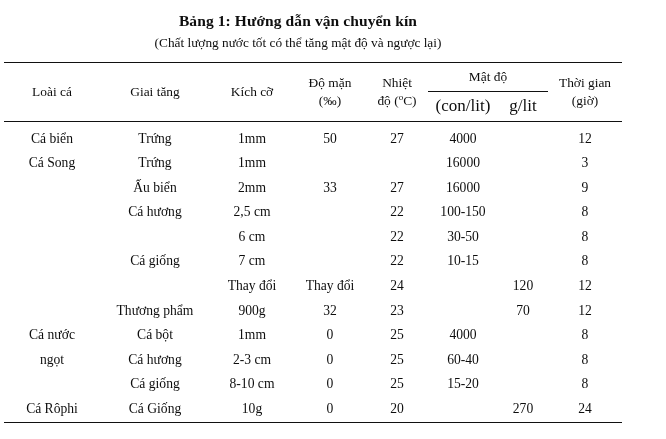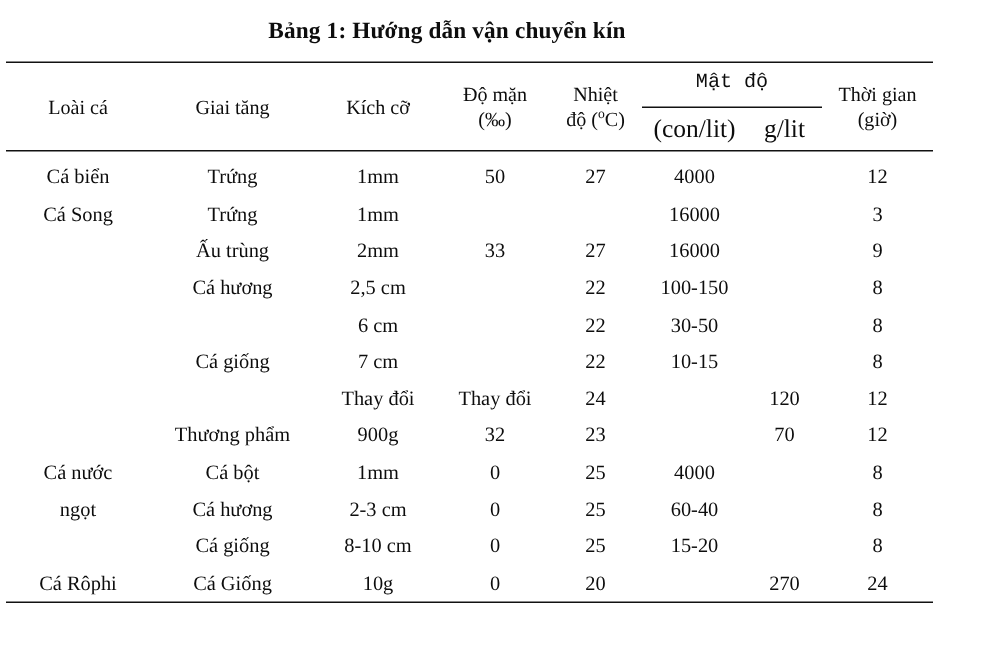--- a/index.html
+++ b/index.html
@@ -75,21 +75,20 @@
     font-size: 13.4px;
   }
   .hdr .sub { display: block; }
 
   .grouphdr-label {
     height: 28px;
     line-height: 1.2;
     border-bottom: 1.3px solid #111;
     vertical-align: bottom;
     padding-bottom: 2px;
-    font-family: Liberation Mono, monospace;
   }
   .grouphdr-sub {
     height: 28px;
     line-height: 1.2;
     vertical-align: top;
     padding-top: 2px;
     font-size: 17px;
   }
   .hdr-tall {
     vertical-align: middle;
@@ -116,20 +115,21 @@
   col.c-dens-g  { width: 50px; }
   col.c-time    { width: 74px; }
 </style>
 </head>
 <body>
 
 <div id="page">
 
   <div class="title-block">
     <div class="doc-title">Bảng 1: Hướng dẫn vận chuyển kín</div>
+    <div class="doc-subtitle">(Chất lượng nước tốt có thể tăng mật độ và ngược lại)</div>
   </div>
 
   <div class="table-wrap">
     <table class="fishtable">
       <colgroup>
         <col class="c-species">
           <col class="c-stage">
           <col class="c-size">
         <col class="c-sal">
           <col class="c-temp">
@@ -188,21 +188,21 @@
             <td>Trứng</td>
             <td>1mm</td>
             <td></td>
             <td></td>
             <td>16000</td>
             <td></td>
             <td>3</td>
           </tr>
           <tr class="data-row">
             <td></td>
-            <td>Ấu trùng</td>
+            <td>Ấu biển</td>
             <td>2mm</td>
             <td>33</td>
             <td>27</td>
             <td>16000</td>
             <td></td>
             <td>9</td>
           </tr>
           <tr class="data-row">
             <td></td>
             <td>Cá hương</td>

